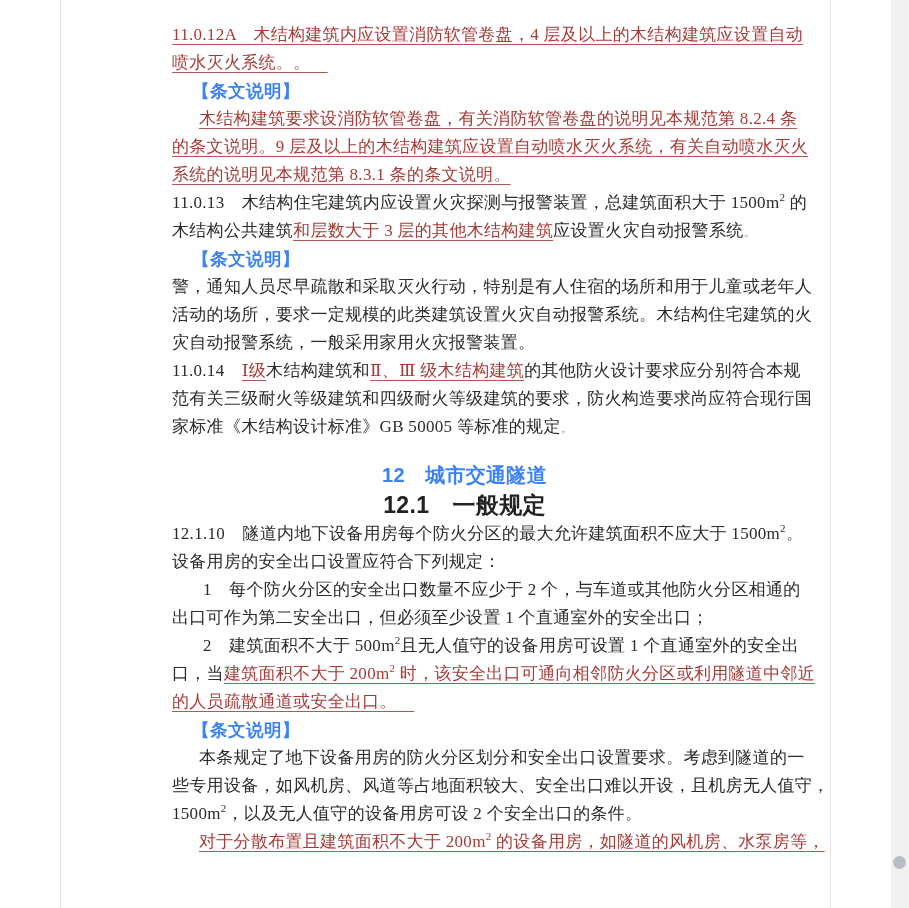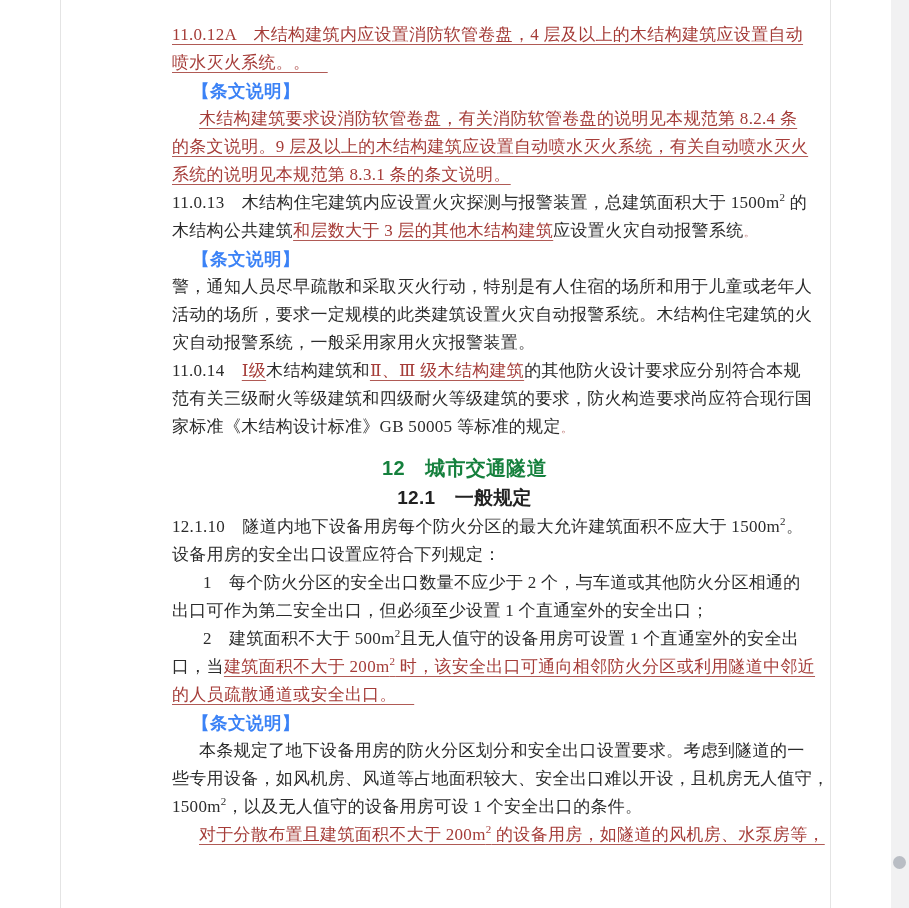--- a/index.html
+++ b/index.html
@@ -28,25 +28,25 @@
     text-decoration-color:var(--red-u);
   }
   .seg-rdot{color:var(--red-dot);font-size:12.5px;}
   sup{font-size:11px;line-height:0;vertical-align:super;}
   .expl{
     font-family:"Liberation Sans","DejaVu Sans",sans-serif;
     font-weight:bold;font-size:17.5px;letter-spacing:0.5px;color:#3b82f6;margin-left:20px;
   }
   .h1{
     text-align:center;font-family:"Liberation Sans","DejaVu Sans",sans-serif;
-    font-weight:bold;font-size:20px;height:30px;line-height:30px;margin-top:12px;color:#15803d;
+    font-weight:bold;font-size:20px;height:30px;line-height:30px;margin-top:19px;color:#3b82f6;
   }
   .h2{
     text-align:center;font-family:"Liberation Sans","DejaVu Sans",sans-serif;
-    font-weight:bold;font-size:19px;height:30px;line-height:30px;color:#222;
+    font-weight:bold;font-size:23px;height:30px;line-height:30px;color:#222;
   }
   .h2 + .line{}
 </style>
 </head>
 <body style="background: rgb(255, 255, 255);">
 
 <div class="gutter-line gutter-left"></div>
 <div class="gutter-line gutter-right"></div>
 <div class="scroll-track"></div>
 <div class="scroll-thumb"></div>
@@ -72,15 +72,15 @@
     <div class="line "><span class="seg-b">12.1.10　隧道内地下设备用房每个防火分区的最大允许建筑面积不应大于 1500m</span><sup class="seg-bsup">2</sup><span class="seg-b">。</span></div>
     <div class="line "><span class="seg-b">设备用房的安全出口设置应符合下列规定：</span></div>
     <div class="line  ind2"><span class="seg-b">1　每个防火分区的安全出口数量不应少于 2 个，与车道或其他防火分区相通的</span></div>
     <div class="line "><span class="seg-b">出口可作为第二安全出口，但必须至少设置 1 个直通室外的安全出口；</span></div>
     <div class="line  ind2"><span class="seg-b">2　建筑面积不大于 500m</span><sup class="seg-bsup">2</sup><span class="seg-b">且无人值守的设备用房可设置 1 个直通室外的安全出</span></div>
     <div class="line "><span class="seg-b">口，当</span><span class="ru"><span class="seg-r">建筑面积不大于 200m</span><sup class="seg-rsup">2</sup><span class="seg-r"> 时，该安全出口可通向相邻防火分区或利用隧道中邻近</span></span></div>
     <div class="line "><span class="ru"><span class="seg-r">的人员疏散通道或安全出口。　</span></span></div>
     <div class="line "><span class="expl">【条文说明】</span></div>
     <div class="line  ind1"><span class="seg-b">本条规定了地下设备用房的防火分区划分和安全出口设置要求。考虑到隧道的一</span></div>
     <div class="line "><span class="seg-b">些专用设备，如风机房、风道等占地面积较大、安全出口难以开设，且机房无人值守，</span></div>
-    <div class="line "><span class="seg-b">1500m</span><sup class="seg-bsup">2</sup><span class="seg-b">，以及无人值守的设备用房可设 1 个安全出口的条件。</span></div>
+    <div class="line "><span class="seg-b">1500m</span><sup class="seg-bsup">2</sup><span class="seg-b">，以及无人值守的设备用房可设 2 个安全出口的条件。</span></div>
     <div class="line  ind1"><span class="ru"><span class="seg-r">对于分散布置且建筑面积不大于 200m</span><sup class="seg-rsup">2</sup><span class="seg-r"> 的设备用房，如隧道的风机房、水泵房等，</span></span></div>
   </div>
 
 </body></html>

